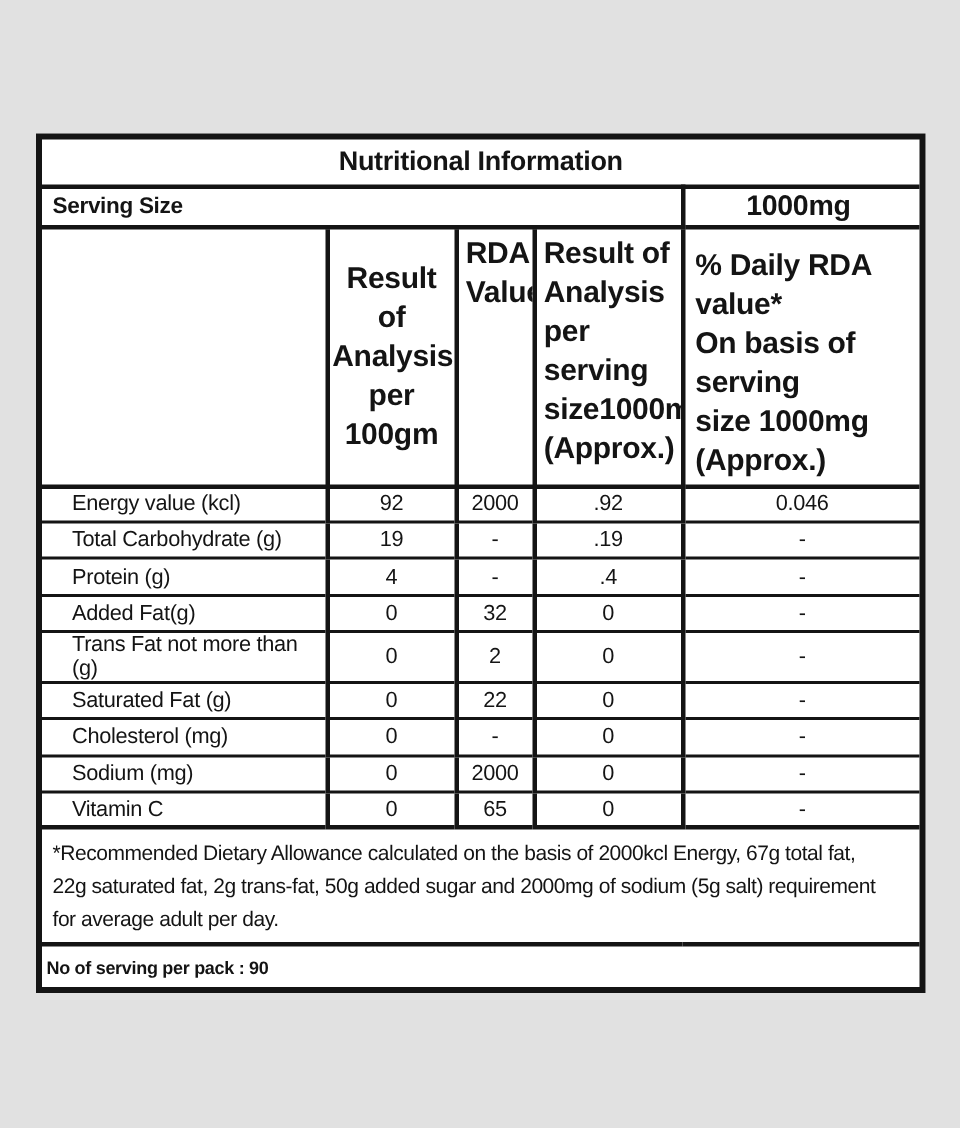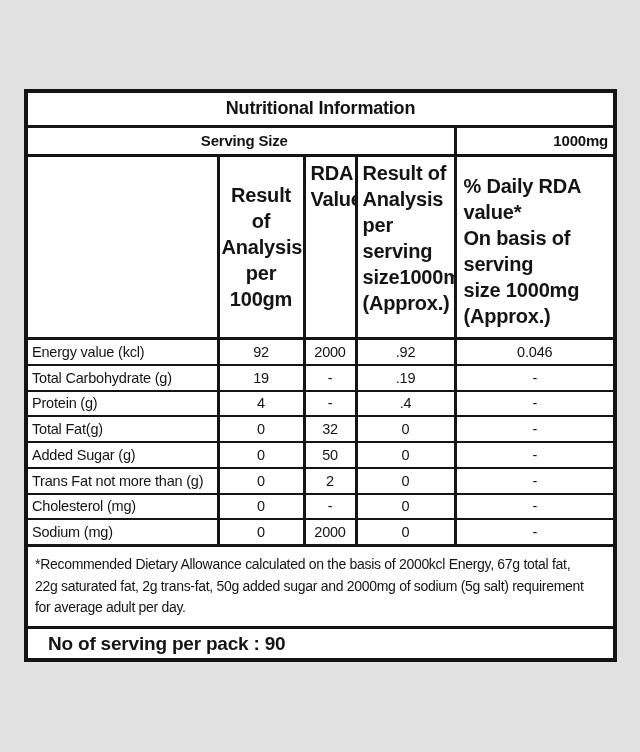--- a/index.html
+++ b/index.html
@@ -48,66 +48,66 @@
 
   .title-cell {
     text-align: center;
     font-weight: bold;
     font-size: 18px;
     vertical-align: middle;
   }
   .serving-label {
     font-weight: bold;
     font-size: 15px;
+    text-align: left;
+    padding-left: 7px;
+    vertical-align: middle;
+  }
+  .serving-value {
+    font-weight: bold;
+    font-size: 19px;
     text-align: center;
-    padding-left: 7px;
-    vertical-align: middle;
-  }
-  .serving-value {
-    font-weight: bold;
-    font-size: 15px;
-    text-align: right;
     padding-right: 5px;
     vertical-align: middle;
   }
   th {
     font-weight: bold;
     font-size: 20px;
     line-height: 1.3;
     white-space: pre-line;
   }
   th.h-center { text-align: center; vertical-align: middle; padding: 2px; }
   th.h-topleft { text-align: left; vertical-align: top; padding: 3px 2px 2px 5px; }
   th.h-midleft { text-align: left; vertical-align: middle; padding: 10px 2px 2px 7px; }
   td.cell-label {
     font-size: 14.5px;
     text-align: left;
-    padding-left: 4px;
+    padding-left: 20px;
     vertical-align: middle;
   }
   td.cell-num {
     font-size: 14.5px;
     text-align: center;
     vertical-align: middle;
     margin-left: 29px;
   }
   .footnote-cell {
     font-size: 14px;
     text-align: left;
     vertical-align: middle;
     padding: 4px 7px;
     line-height: 1.55;
     white-space: pre-line;
     letter-spacing: -0.3px;
   }
   .bottom-cell {
     font-weight: bold;
-    font-size: 19px;
-    text-align: left;
-    padding-left: 20px;
+    font-size: 12px;
+    text-align: left;
+    padding-left: 3px;
     vertical-align: middle;
   }
 </style>
 </head>
 <body>
 
 <div class="stage">
   <div class="label-box">
     <table>
       <colgroup>
@@ -161,51 +161,58 @@
         <td class="cell-num">-</td>
       </tr>
       <tr class="row-data">
         <td class="cell-label">Protein (g)</td>
         <td class="cell-num">4</td>
         <td class="cell-num">-</td>
         <td class="cell-num">.4</td>
         <td class="cell-num">-</td>
       </tr>
       <tr class="row-data">
-        <td class="cell-label">Total Fat(g)</td>
+        <td class="cell-label">Added Fat(g)</td>
         <td class="cell-num">0</td>
         <td class="cell-num">32</td>
         <td class="cell-num">0</td>
         <td class="cell-num">-</td>
       </tr>
       <tr class="row-data">
-        <td class="cell-label">Added Sugar (g)</td>
-        <td class="cell-num">0</td>
-        <td class="cell-num">50</td>
-        <td class="cell-num">0</td>
-        <td class="cell-num">-</td>
-      </tr>
-      <tr class="row-data">
         <td class="cell-label">Trans Fat not more than (g)</td>
         <td class="cell-num">0</td>
         <td class="cell-num">2</td>
         <td class="cell-num">0</td>
         <td class="cell-num">-</td>
       </tr>
       <tr class="row-data">
+        <td class="cell-label">Saturated Fat (g)</td>
+        <td class="cell-num">0</td>
+        <td class="cell-num">22</td>
+        <td class="cell-num">0</td>
+        <td class="cell-num">-</td>
+      </tr>
+      <tr class="row-data">
         <td class="cell-label">Cholesterol (mg)</td>
         <td class="cell-num">0</td>
         <td class="cell-num">-</td>
         <td class="cell-num">0</td>
         <td class="cell-num">-</td>
       </tr>
       <tr class="row-data">
         <td class="cell-label">Sodium (mg)</td>
         <td class="cell-num">0</td>
         <td class="cell-num">2000</td>
+        <td class="cell-num">0</td>
+        <td class="cell-num">-</td>
+      </tr>
+      <tr class="row-data">
+        <td class="cell-label">Vitamin C</td>
+        <td class="cell-num">0</td>
+        <td class="cell-num">65</td>
         <td class="cell-num">0</td>
         <td class="cell-num">-</td>
       </tr>
 
       <tr class="row-footnote">
         <td class="footnote-cell" colspan="5">*Recommended Dietary Allowance calculated on the basis of 2000kcl Energy, 67g total fat,
 22g saturated fat, 2g trans-fat, 50g added sugar and 2000mg of sodium (5g salt) requirement
 for average adult per day.</td>
       </tr>
 

